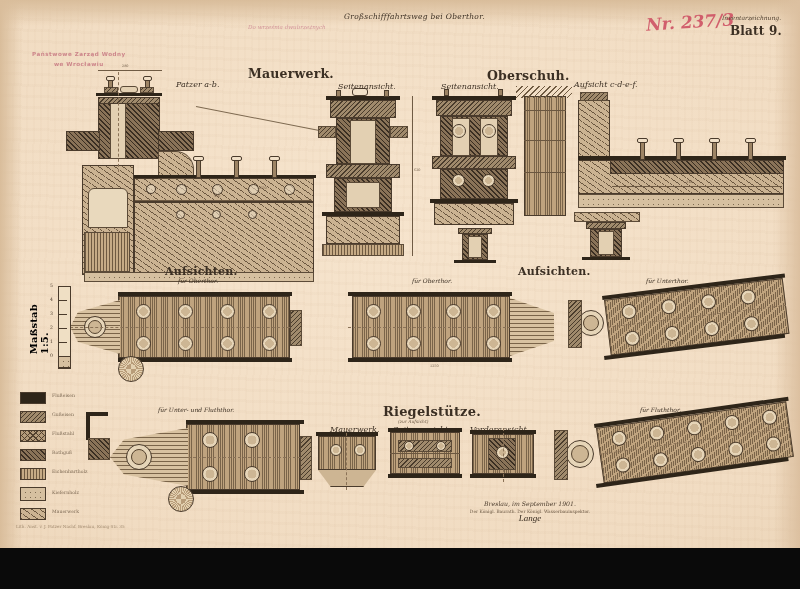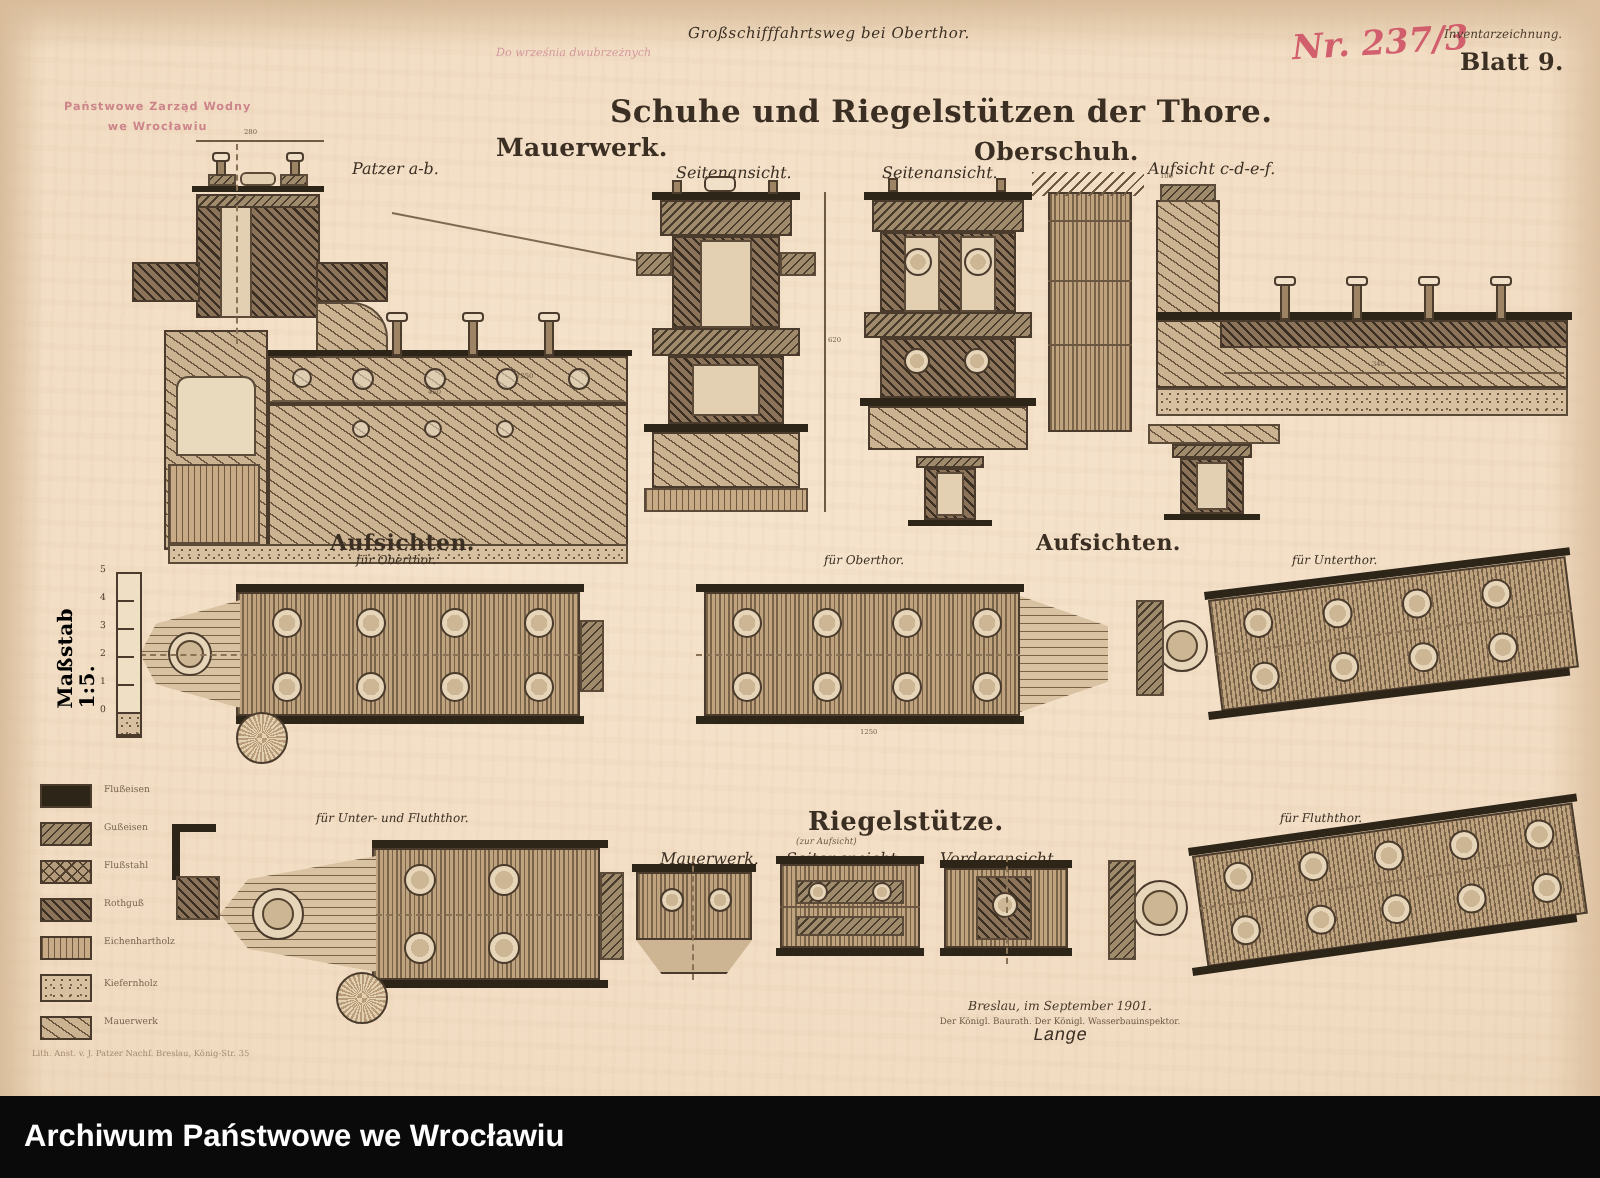--- a/index.html
+++ b/index.html
@@ -109,21 +109,21 @@
   #legend{position:absolute;left:20px;top:392px;}
   .lgrow{position:relative;height:19px;}
   .lgsw{position:absolute;left:0;top:0;width:26px;height:12px;border:.6px solid #4a3b2c;box-sizing:border-box;}
   .lglb{position:absolute;left:32px;top:1px;font-size:4.6px;
         font-family:"DejaVu Serif",serif;color:#6d5a45;opacity:.9;white-space:nowrap;}
 
   
   #sig{position:absolute;left:455px;top:500px;text-align:center;width:150px;}
   #sigdate{font-size:6.2px;font-family:"DejaVu Serif",serif;font-style:italic;color:#4a3b2c;}
   #sigroles{font-size:4.4px;font-family:"DejaVu Serif",serif;color:#6d5a45;margin-top:2px;}
-  #signame{font-size:9px;font-family:Liberation Mono, monospace;font-style:italic;color:#3b2f23;margin-top:-1px;}
+  #signame{font-size:9px;font-family:Liberation Serif, serif;font-style:italic;color:#3b2f23;margin-top:-1px;}
   #printer{position:absolute;left:16px;top:524px;font-size:4.2px;
            font-family:"DejaVu Serif",serif;color:#8a7358;opacity:.75;}
 
   
   #wm{position:absolute;left:0;top:548px;width:800px;height:41px;background:#0a0a0a;}
   #wmtx{position:absolute;left:12px;top:560px;color:#fff;
         font-family:"Liberation Sans",sans-serif;font-weight:700;font-size:15.5px;}
 
   .dimline{position:absolute;border-top:.5px solid #6f5b44;}
   .dimv{position:absolute;border-left:.5px solid #6f5b44;}
@@ -144,21 +144,20 @@
     <div>Państwowe Zarząd Wodny</div>
     <div>we Wrocławiu</div>
   </div>
 
   <div id="redanno">Do września dwubrzeżnych</div>
   <div id="archno">Nr. 237/3</div>
   <div id="invlbl">Inventarzeichnung.</div>
   <div id="blatt" class="tx frak">Blatt 9.</div>
 
   <div id="t-over" class="tx hand" style="left:344px;top:12px;">Großschifffahrtsweg bei Oberthor.</div>
-  <div id="t-sub" class="tx frak" style="left:305px;top:48px;">Schuhe und Riegelstützen der Thore.</div>
 
   <div class="tx frak t-grp" style="left:248px;top:66px;">Mauerwerk.</div>
   <div class="tx frak t-grp" style="left:487px;top:68px;">Oberschuh.</div>
 
   <div class="tx t-sec" style="left:176px;top:80px;">Patzer a-b.</div>
   <div class="tx t-view" style="left:338px;top:82px;">Seitenansicht.</div>
   <div class="tx t-view" style="left:441px;top:82px;">Seitenansicht.</div>
   <div class="tx t-sec" style="left:574px;top:80px;">Aufsicht c-d-e-f.</div>
 
   <div class="d">
@@ -380,21 +379,21 @@
       <div class="circf" style="left:136px;top:34px;width:15px;height:15px;"></div>
       <div class="cl" style="left:0;top:27px;width:180px;"></div>
     </div>
 
     <div class="circf" style="left:578px;top:310px;width:26px;height:26px;"></div>
     <div class="ring" style="left:583px;top:315px;width:16px;height:16px;"></div>
     <div class="d f-steel ol2" style="left:568px;top:300px;width:14px;height:48px;"></div>
   </div>
 
   <div class="tx t-small" style="left:158px;top:406px;">für Unter- und Fluththor.</div>
-  <div class="tx frak" style="left:404px;top:404px;font-size:13px;">Riegelstütze.</div>
+  <div class="tx frak" style="left:383px;top:404px;font-size:13px;">Riegelstütze.</div>
   <div class="tx" style="left:398px;top:419px;font-size:4.4px;font-family:'DejaVu Serif',serif;font-style:italic;color:#6d5a45;">(zur Aufsicht)</div>
   <div class="tx t-view" style="left:330px;top:425px;">Mauerwerk.</div>
   <div class="tx t-view" style="left:393px;top:425px;">Seitenansicht.</div>
   <div class="tx t-view" style="left:470px;top:425px;">Vorderansicht.</div>
   <div class="tx t-small" style="left:640px;top:406px;">für Fluththor.</div>
 
   <div class="d">
     <div class="d f-wood2 ol" style="left:186px;top:424px;width:114px;height:66px;"></div>
     <div class="d f-dark" style="left:186px;top:420px;width:118px;height:4px;"></div>
     <div class="d f-dark" style="left:186px;top:490px;width:118px;height:4px;"></div>
@@ -530,14 +529,13 @@
 
   <div id="sig">
     <div id="sigdate">Breslau, im September 1901.</div>
     <div id="sigroles">Der Königl. Baurath.      Der Königl. Wasserbauinspektor.</div>
     <div id="signame">Lange</div>
   </div>
 
   <div id="printer">Lith. Anst. v. J. Patzer Nachf. Breslau, König-Str. 35</div>
 
   <div id="wm"></div>
-  <div id="wmtx">Archiwum Państwowe we Wrocławiu</div>
 </div>
 
 </body></html>

